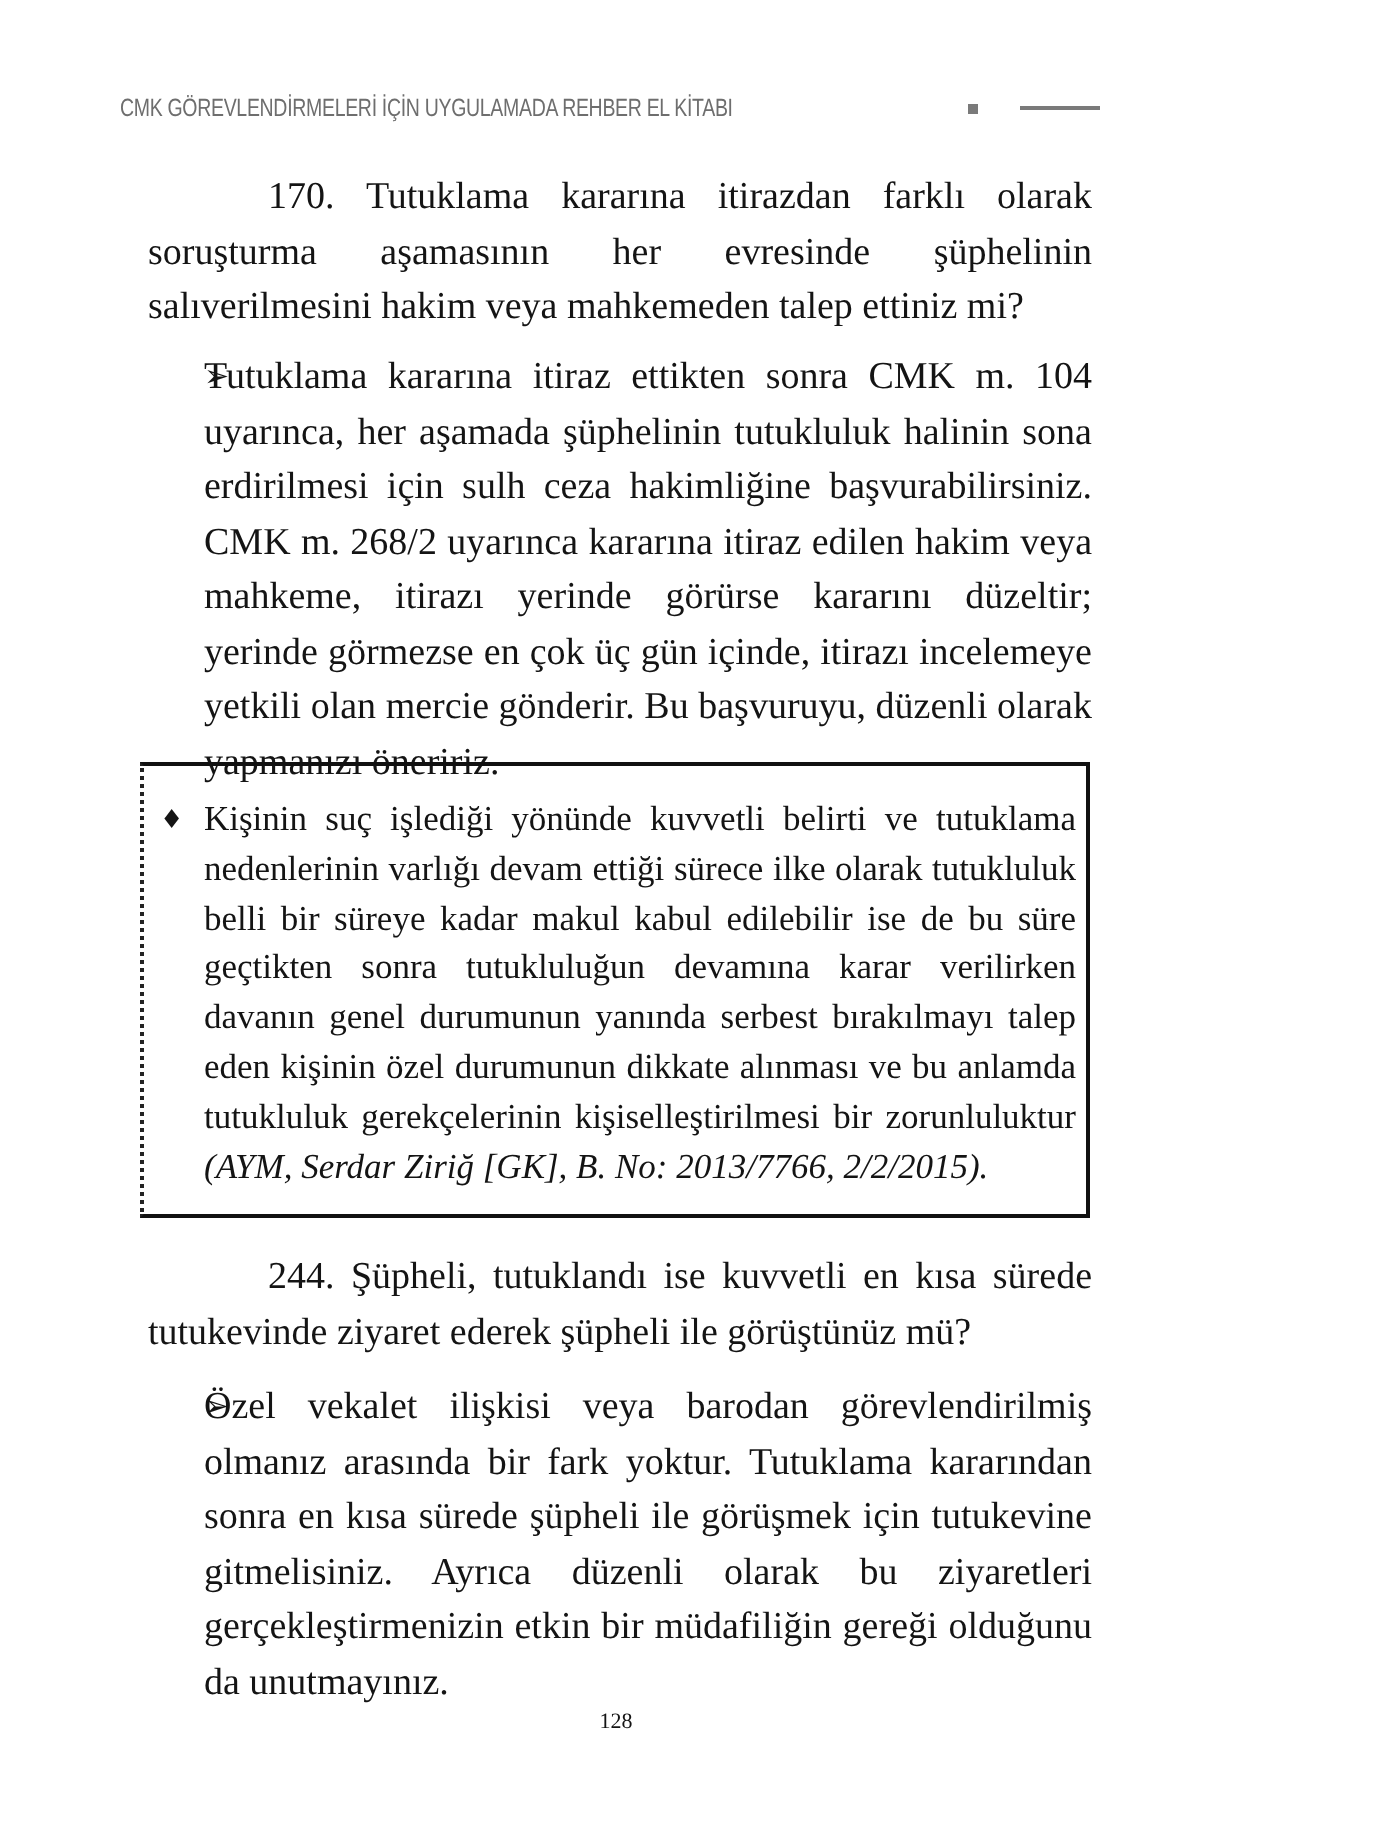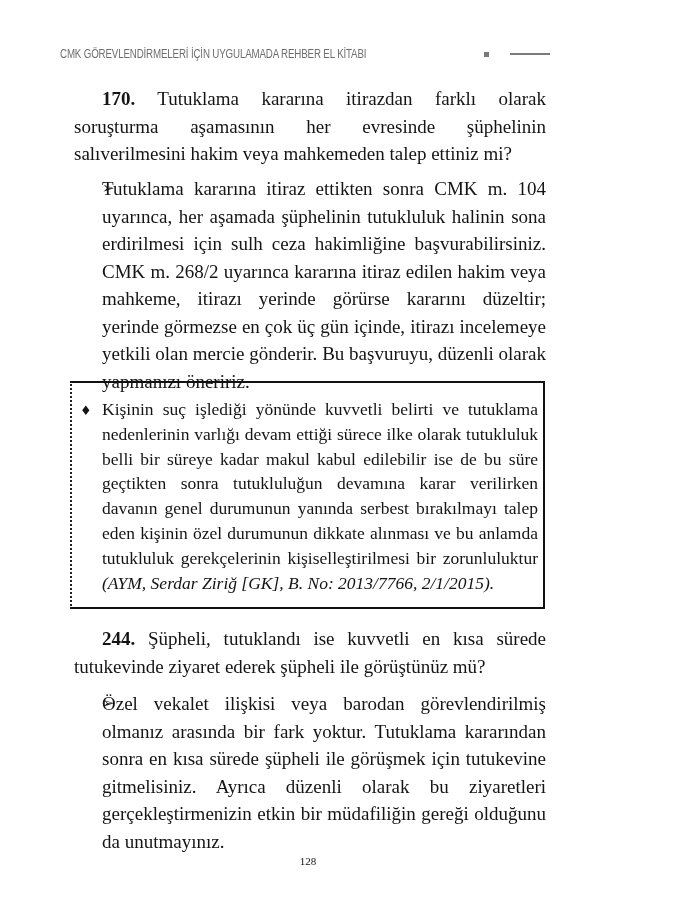--- a/index.html
+++ b/index.html
@@ -22,21 +22,21 @@
     .running-header .marker {
       width: 5px; height: 5px; background: #7a7a7a; margin-left: 2px; flex: none;
     }
     .running-header .rule {
       flex: 1; height: 1.5px; background: #7a7a7a; margin-left: 4px;
     }
     .q {
       position: absolute; left: 74px; width: 472px;
       font-size: 19px; line-height: 27.5px; text-align: justify;
     }
-    .q .qnum { font-weight: bold; }
+    .q .qnum { font-weight: normal; margin-left: 32px; }
     .q .indent { display: inline-block; width: 28px; }
     .ans {
       position: absolute; left: 102px; width: 444px;
       font-size: 19px; line-height: 27.5px;
     }
     .ans .arrow {
       position: absolute; left: 0; top: 0; width: 24px;
       font-size: 15px; line-height: 27.5px; font-family: "DejaVu Sans", sans-serif;
     }
     .ans .body {
@@ -78,21 +78,21 @@
 
 <div class="ans" style="top:175px;">
   <span class="arrow">➢</span>
   <div class="body">Tutuklama kararına itiraz ettikten sonra CMK m. 104 uyarınca, her aşamada şüphelinin tutukluluk halinin sona erdirilmesi için sulh ceza hakimliğine başvurabilirsiniz. CMK m. 268/2 uyarınca kararına itiraz edilen hakim veya mahkeme, itirazı yerinde görürse kararını düzeltir; yerinde görmezse en çok üç gün içinde, itirazı incelemeye yetkili olan mercie gönderir. Bu başvuruyu, düzenli olarak yapmanızı öneririz.</div>
 </div>
 
 <div class="box">
   <span class="diamond">♦</span>
   <div class="body">
     <span>Kişinin suç işlediği yönünde kuvvetli belirti ve tutuklama nedenlerinin varlığı devam ettiği sürece ilke olarak tutukluluk belli bir süreye kadar makul kabul edilebilir ise de bu süre geçtikten sonra tutukluluğun devamına karar verilirken davanın genel durumunun yanında serbest bırakılmayı talep eden kişinin özel durumunun dikkate alınması ve bu anlamda tutukluluk gerekçelerinin kişiselleştirilmesi bir zorunluluktur</span>
-    <span class="cite">(AYM, Serdar Ziriğ [GK], B. No: 2013/7766, 2/1/2015).</span>
+    <span class="cite">(AYM, Serdar Ziriğ [GK], B. No: 2013/7766, 2/2/2015).</span>
   </div>
 </div>
 
 <div class="q" style="top:625px;">
   <span class="indent"></span><span class="qnum">244.</span>
   <span>Şüpheli, tutuklandı ise kuvvetli en kısa sürede tutukevinde ziyaret ederek şüpheli ile görüştünüz mü?</span>
 </div>
 
 <div class="ans" style="top:690px;">
   <span class="arrow">➢</span>

